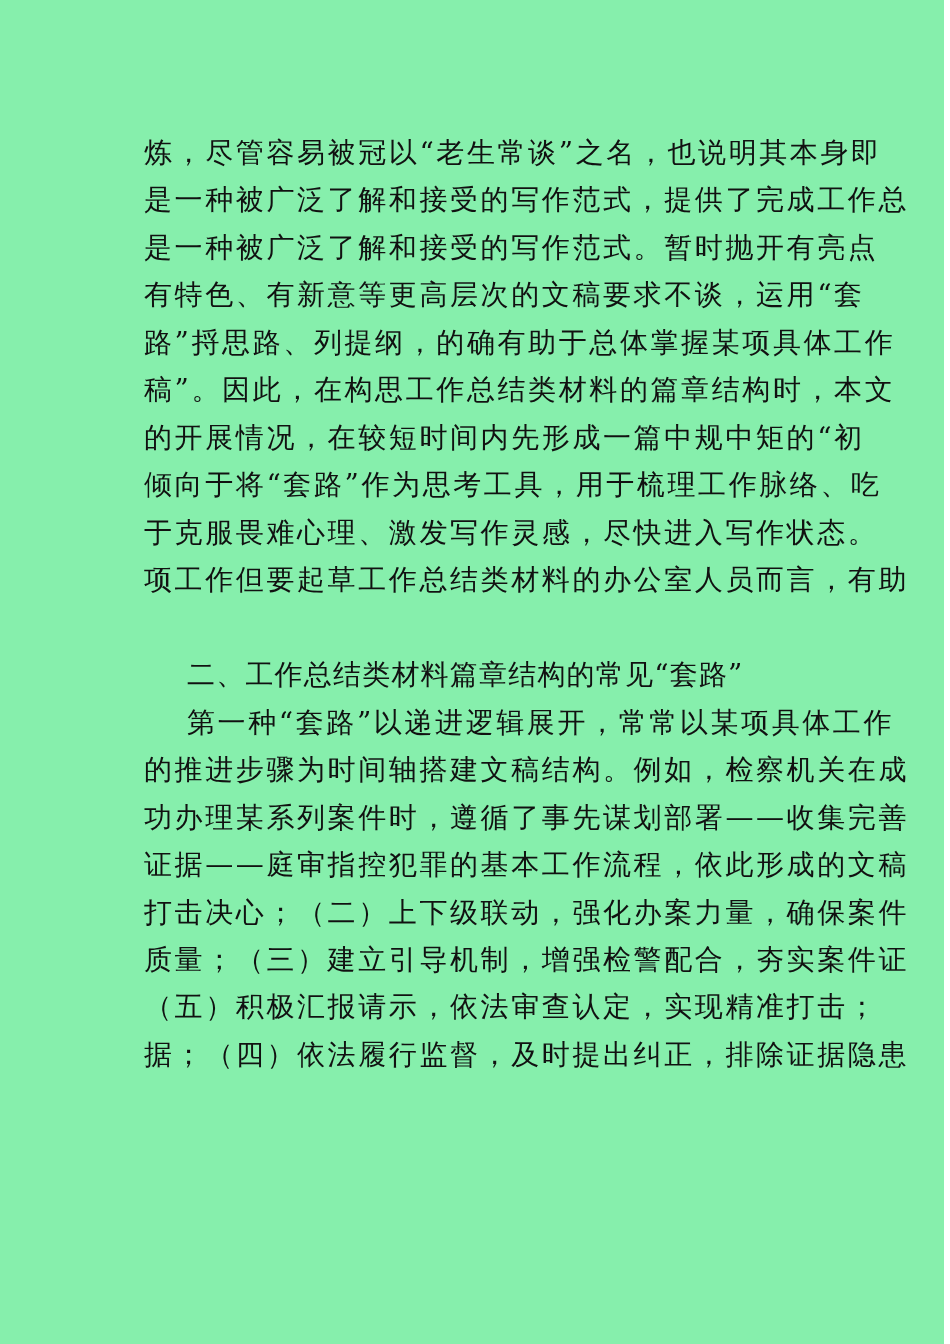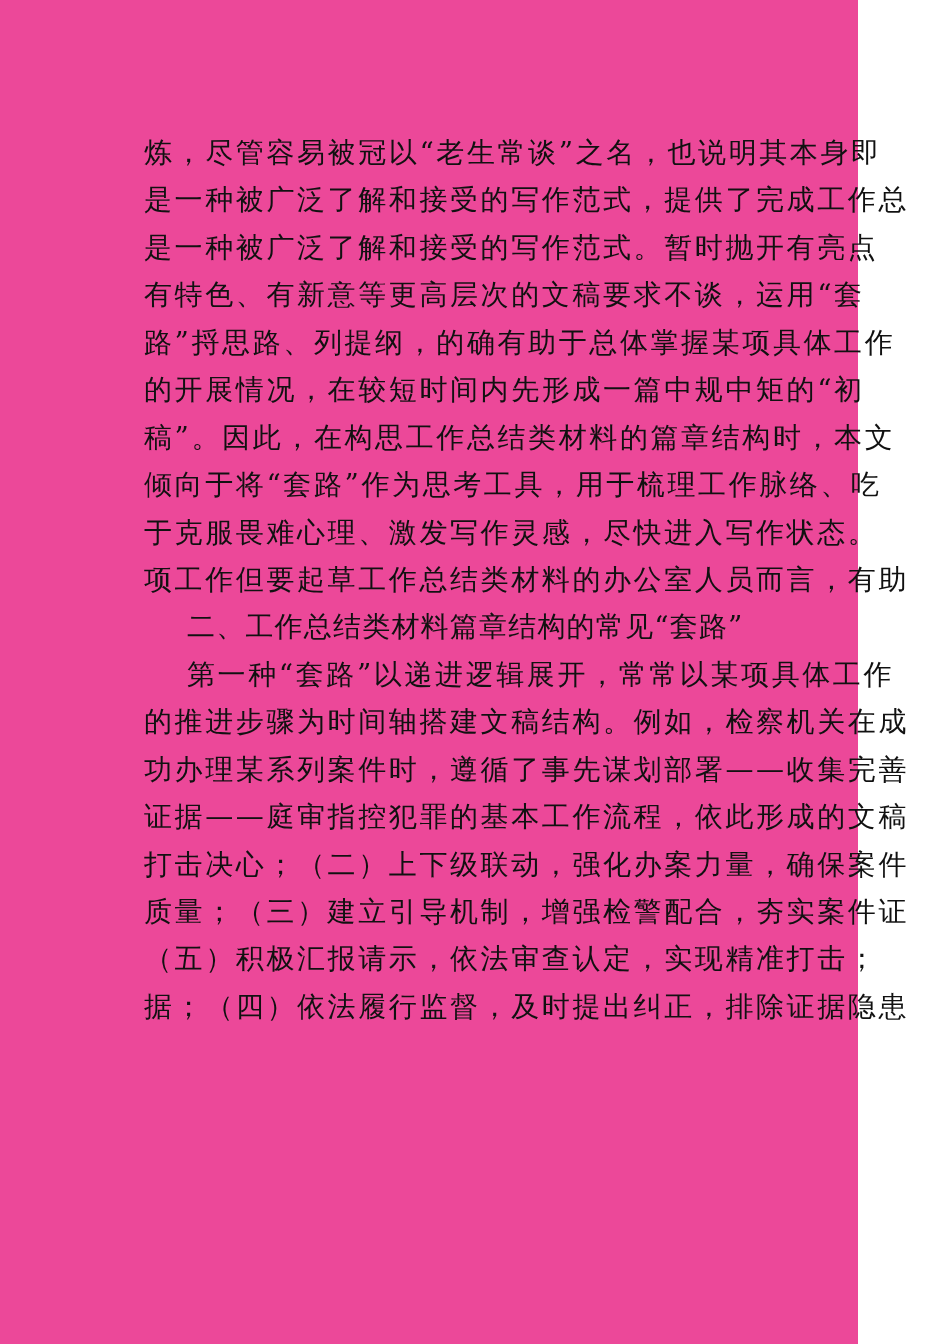--- a/index.html
+++ b/index.html
@@ -10,23 +10,23 @@
   body {
     width: 950px;
     height: 1344px;
     position: relative;
     overflow: hidden;
   }
   .page {
     position: absolute;
     left: 0;
     top: 0;
-    width: 858px;
+    width: 944px;
     height: 1344px;
-    background: #ec4899;
+    background: #86efac;
   }
   .content {
     position: absolute;
     left: 144px;
     top: 129px;
     width: 662px;
     color: #111111;
     font-family: "DejaVu Serif", "Liberation Serif", serif;
     font-size: 28px;
   }
@@ -41,35 +41,36 @@
   }
   .line.last {
     text-align-last: left;
   }
   .line.indent {
     padding-left: 43px;
   }
   .line.heading {
     text-align-last: left;
     letter-spacing: 1.2px;
+    margin-top: 48px;
   }
 </style>
 </head>
 <body>
 
 <div class="page">
   <div class="content">
 
     <div class="line">炼，尽管容易被冠以“老生常谈”之名，也说明其本身即</div>
     <div class="line">是一种被广泛了解和接受的写作范式，提供了完成工作总</div>
     <div class="line">是一种被广泛了解和接受的写作范式。暂时抛开有亮点</div>
     <div class="line">有特色、有新意等更高层次的文稿要求不谈，运用“套</div>
     <div class="line">路”捋思路、列提纲，的确有助于总体掌握某项具体工作</div>
+    <div class="line">稿”。因此，在构思工作总结类材料的篇章结构时，本文</div>
     <div class="line">的开展情况，在较短时间内先形成一篇中规中矩的“初</div>
-    <div class="line">稿”。因此，在构思工作总结类材料的篇章结构时，本文</div>
     <div class="line">倾向于将“套路”作为思考工具，用于梳理工作脉络、吃</div>
     <div class="line last">于克服畏难心理、激发写作灵感，尽快进入写作状态。</div>
     <div class="line">项工作但要起草工作总结类材料的办公室人员而言，有助</div>
 
     <div class="line indent heading">二、工作总结类材料篇章结构的常见“套路”</div>
 
     <div class="line indent">第一种“套路”以递进逻辑展开，常常以某项具体工作</div>
     <div class="line">的推进步骤为时间轴搭建文稿结构。例如，检察机关在成</div>
     <div class="line">功办理某系列案件时，遵循了事先谋划部署——收集完善</div>
     <div class="line">证据——庭审指控犯罪的基本工作流程，依此形成的文稿</div>

